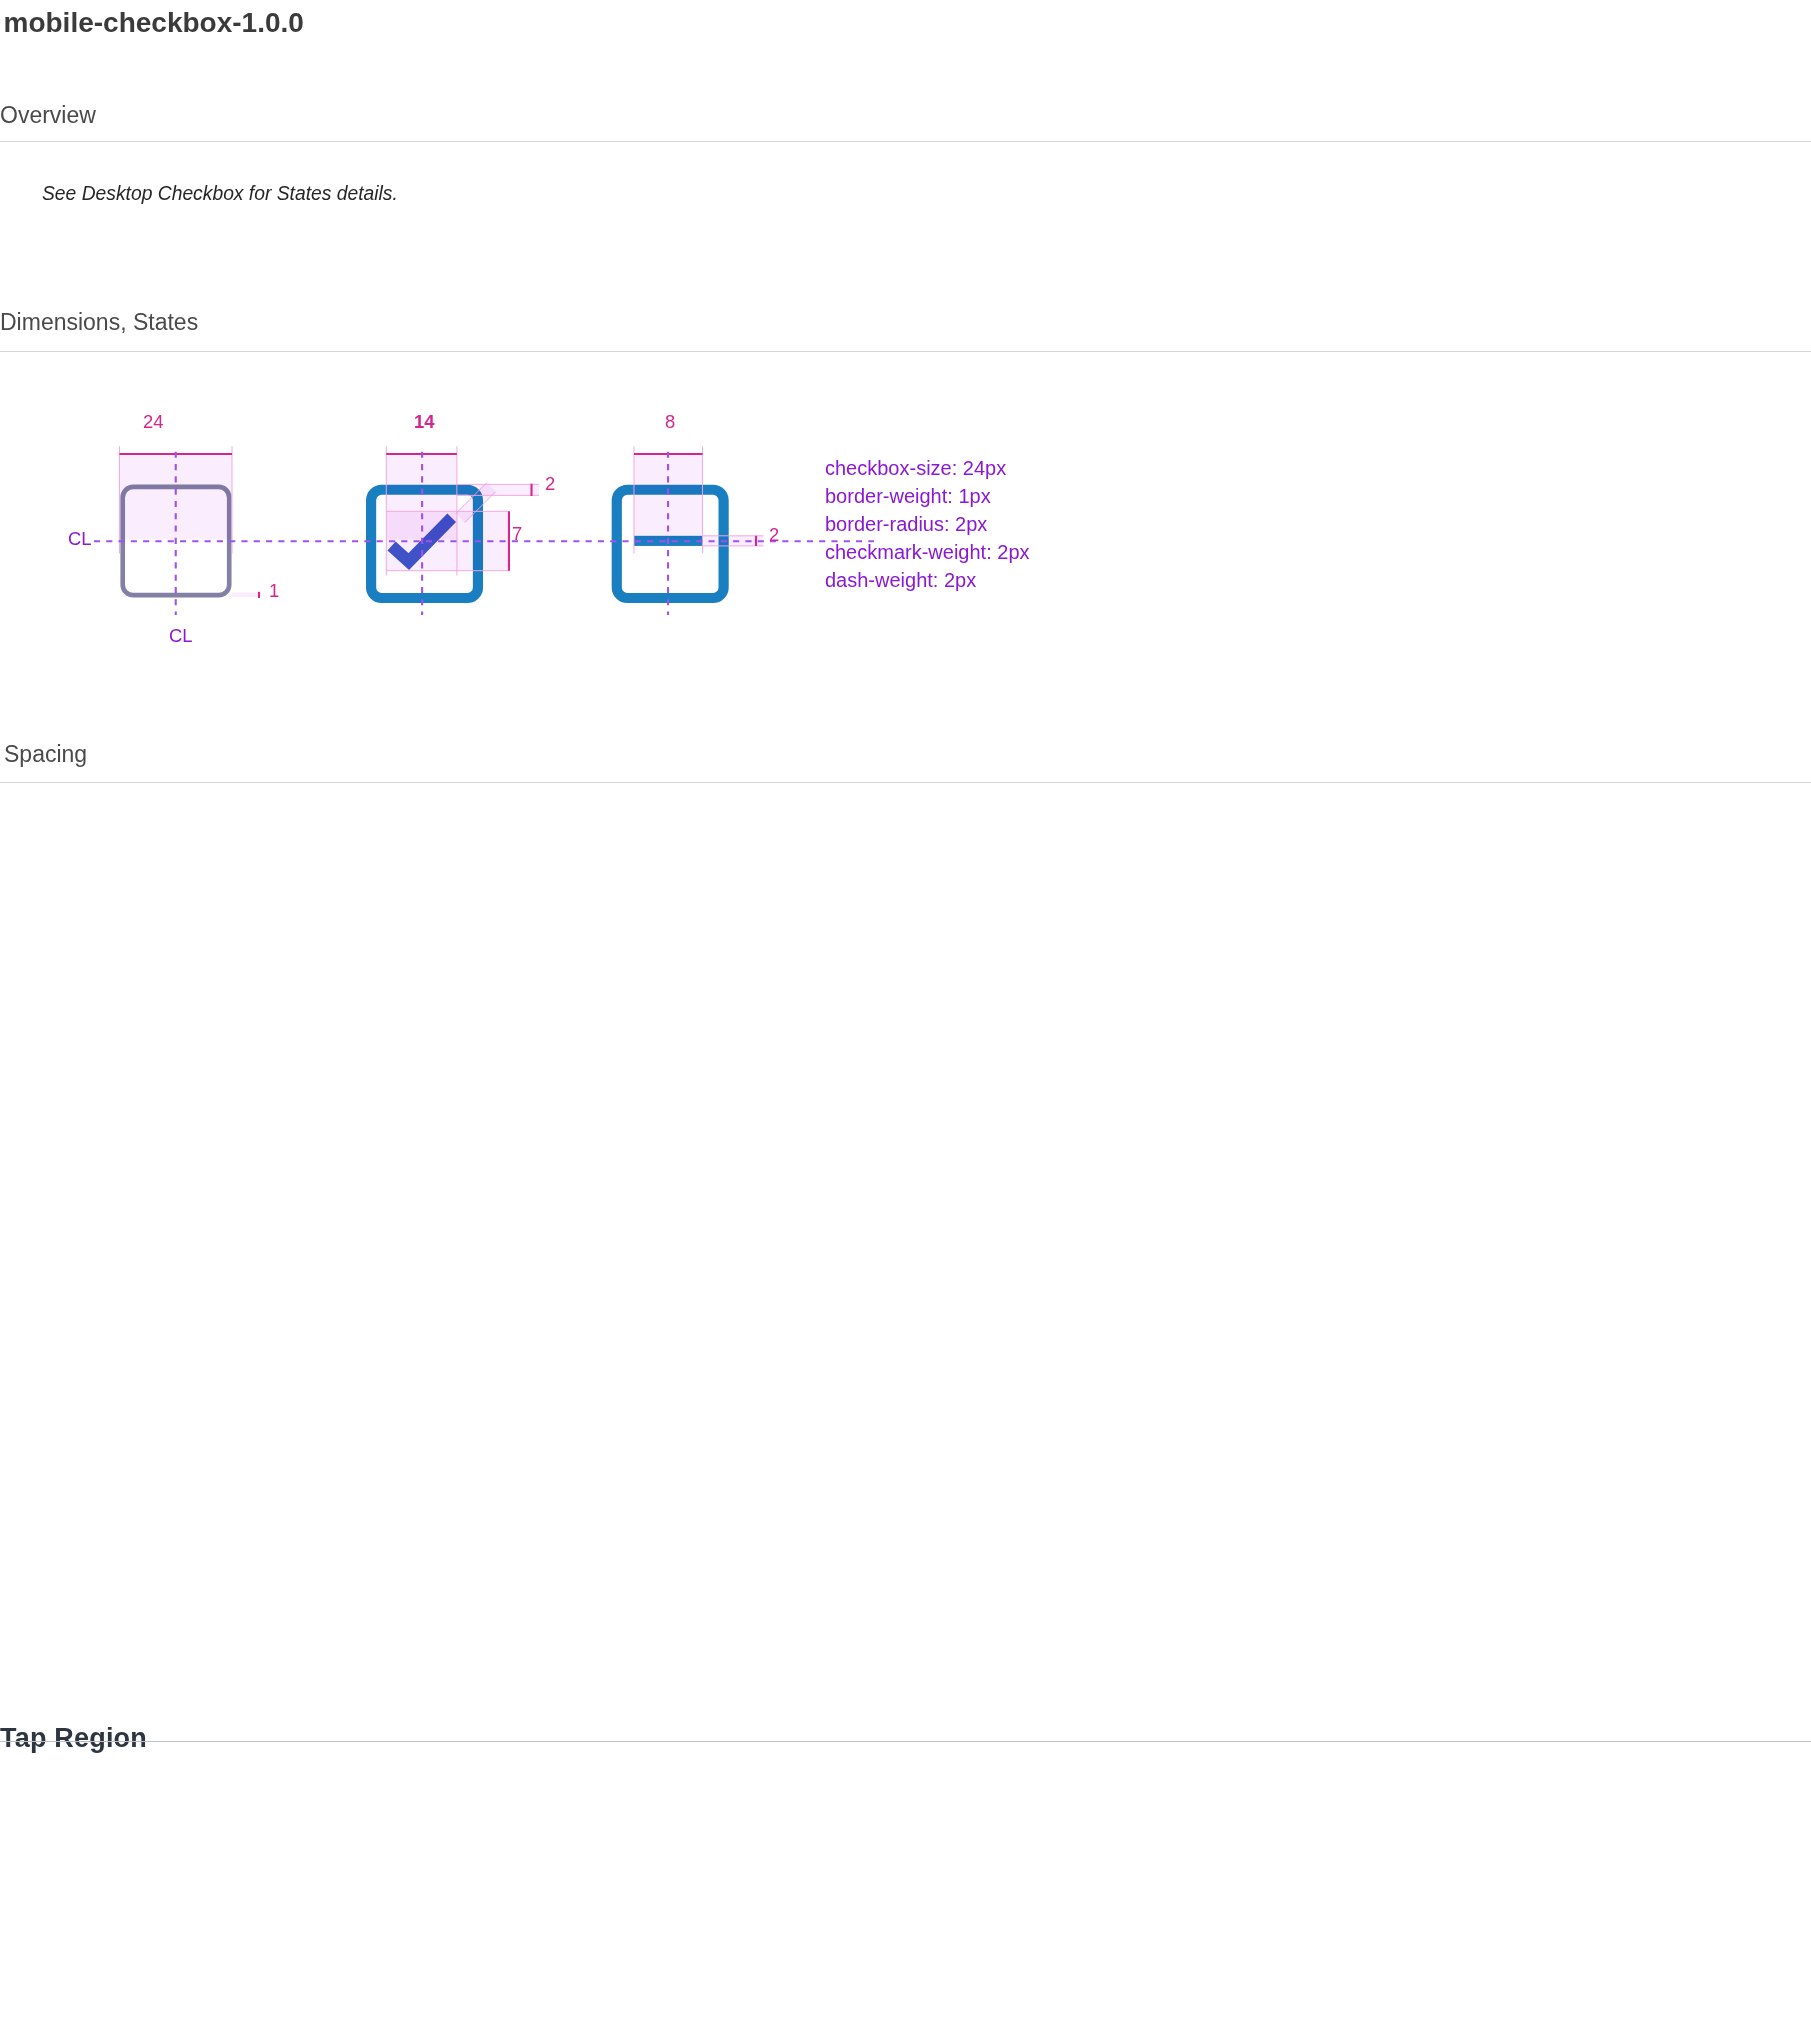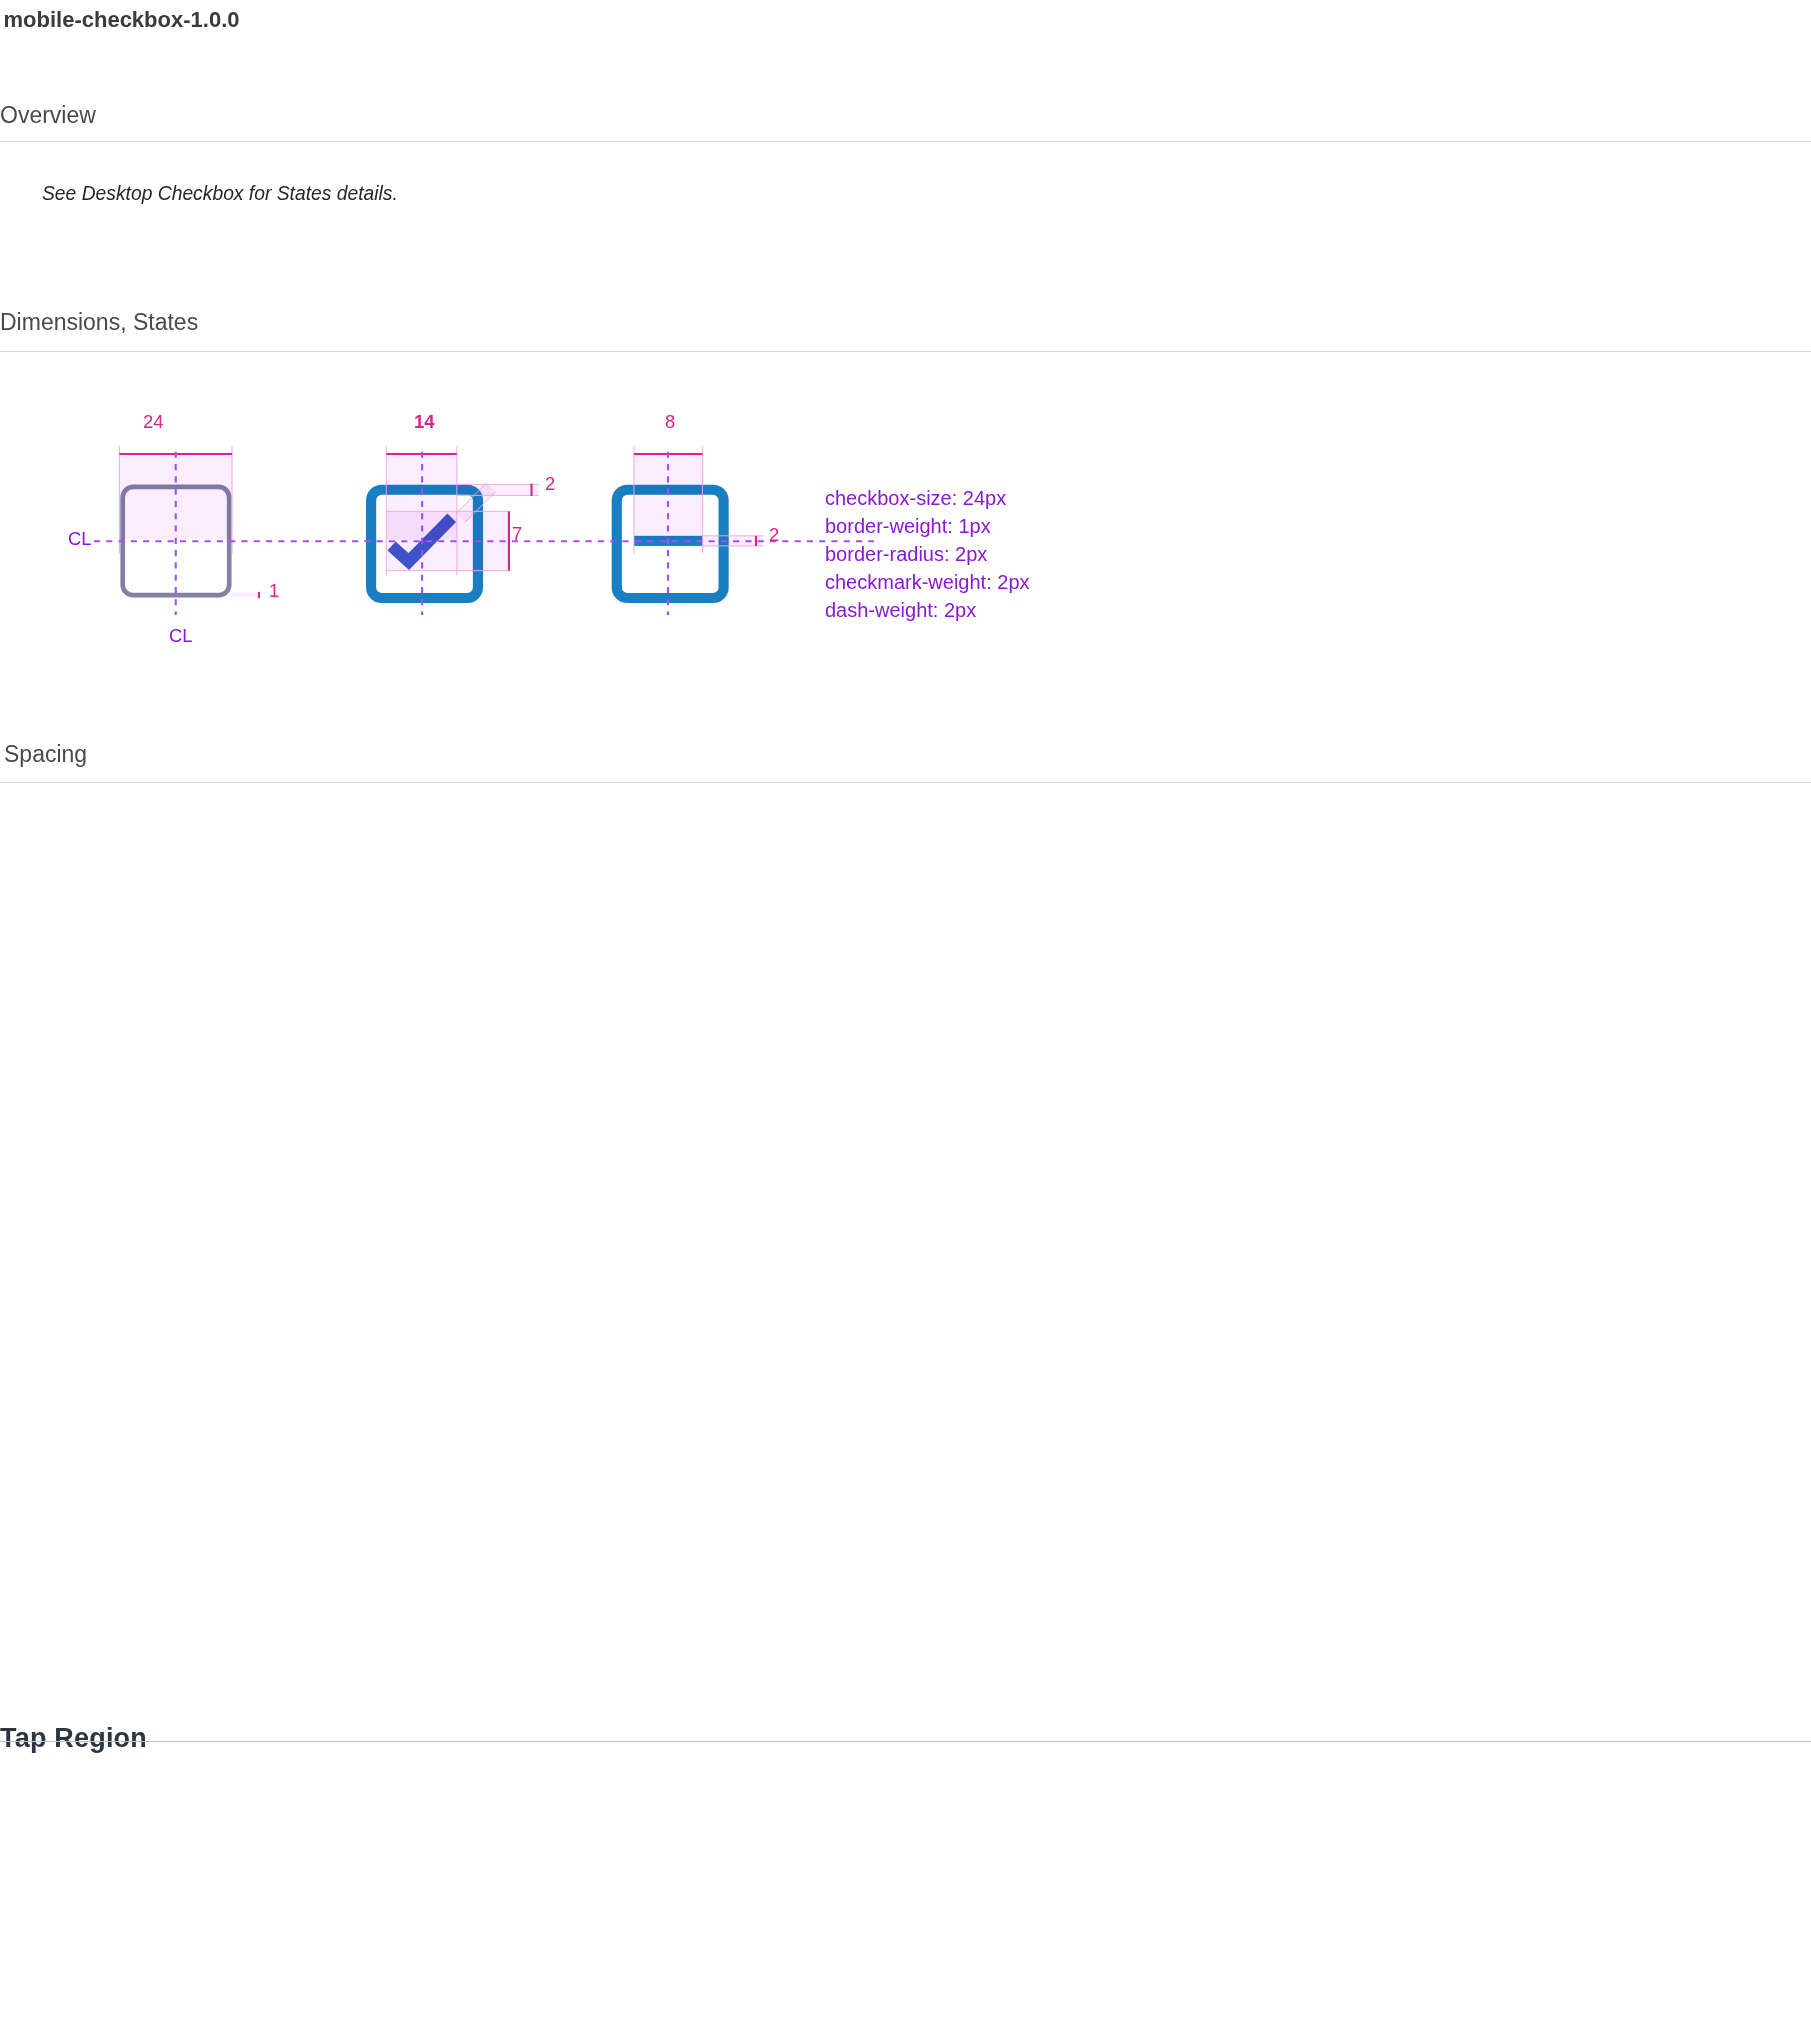--- a/index.html
+++ b/index.html
@@ -1,21 +1,21 @@
 <!DOCTYPE html>
 <html style="font-size:14px"><head>
 <meta charset="utf-8">
 <style>
   html,body{margin:0;padding:0;}
   body{width:1812px;height:2017px;background:#ffffff;
        font-family:"Liberation Sans",sans-serif;position:relative;overflow:hidden;}
   .abs{position:absolute;}
 
   
-  #doc-title{left:3.5px;top:7px;font-size:22px;font-weight:bold;color:#3b3b3b;letter-spacing:0px;}
+  #doc-title{left:3.5px;top:7px;font-size:28px;font-weight:bold;color:#3b3b3b;letter-spacing:0px;}
   .sec-h{font-size:23px;color:#4a4a4a;font-weight:400;}
   .sec-rule{height:0.9px;background:#d6d6d6;left:0;width:1812px;}
   .body-txt{font-size:19.3px;color:#262626;}
   .sub-h{font-size:22px;font-weight:bold;color:#333f4d;letter-spacing:0.2px;margin-top:28px;}
 
   
   .mag{color:#d6258e;}     
   .pur{color:#8b18d6;}
   .dimnum{font-size:18.4px;line-height:1;}
   .spec-line{font-size:20px;line-height:28px;white-space:nowrap;}
@@ -102,21 +102,21 @@
 <div class="abs mag dimnum" style="left:143px;top:413px;text-align:right;">24</div>
 <div class="abs mag dimnum" style="left:269px;top:582px;">1</div>
 <div class="abs mag dimnum" style="left:414px;top:413px;font-weight:bold;">14</div>
 <div class="abs mag dimnum" style="left:512px;top:525px;">7</div>
 <div class="abs mag dimnum" style="left:545px;top:475px;">2</div>
 <div class="abs mag dimnum" style="left:665px;top:413px;">8</div>
 <div class="abs mag dimnum" style="left:769px;top:526px;">2</div>
 <div class="abs pur dimnum" style="left:68px;top:530px;">CL</div>
 <div class="abs pur dimnum" style="left:169px;top:627px;">CL</div>
 
-<div class="abs" id="dim-specs" style="left:825px;top:484px;">
+<div class="abs" id="dim-specs" style="left:825px;top:454px;">
   <div class="pur spec-line">checkbox-size: 24px</div>
   <div class="pur spec-line">border-weight: 1px</div>
   <div class="pur spec-line">border-radius: 2px</div>
   <div class="pur spec-line">checkmark-weight: 2px</div>
   <div class="pur spec-line">dash-weight: 2px</div>
 </div>
 
 <div class="abs sec-h" style="left:4px;top:741px;">Spacing</div>
 <div class="abs sec-rule" style="top:782px;"></div>
 

